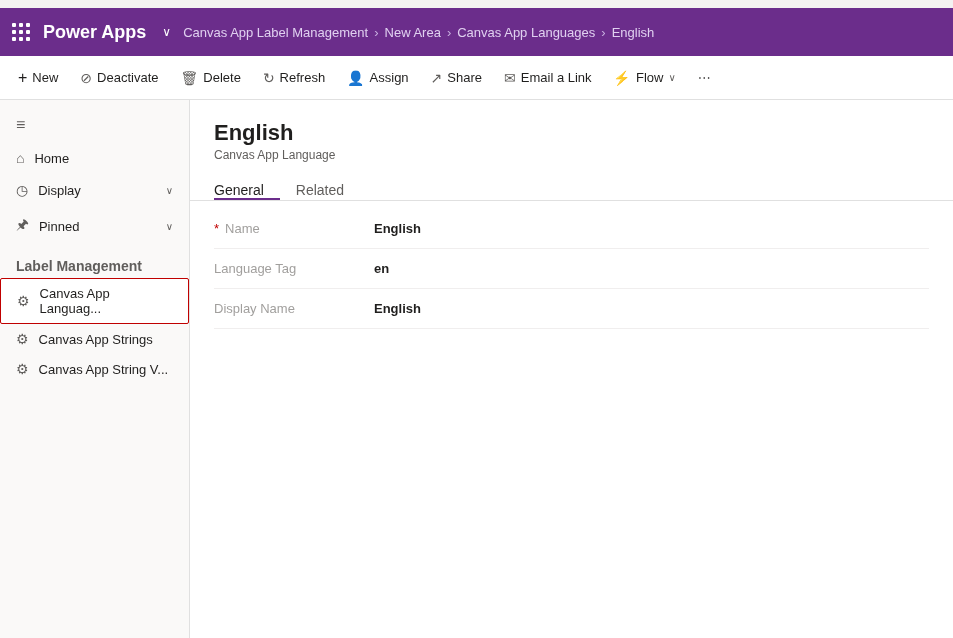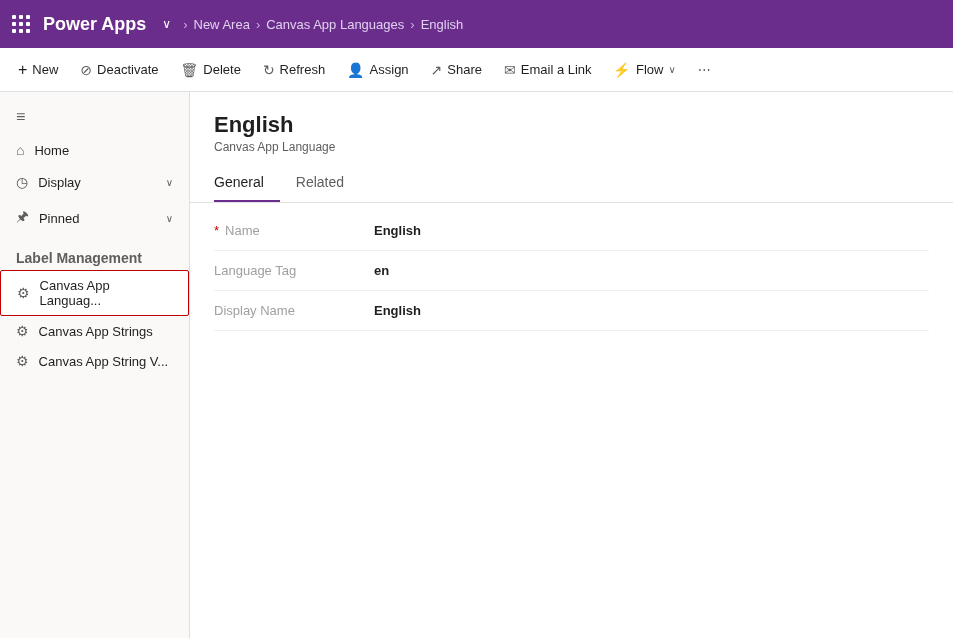--- a/index.html
+++ b/index.html
@@ -7,20 +7,21 @@
 
     
     .top-bar {
       background: #6b2d8b;
       color: white;
       height: 48px;
       display: flex;
       align-items: center;
       padding: 0 12px;
       gap: 12px;
+      margin-top: 8px;
     }
     .grid-dot {
       width: 4px;
       height: 4px;
       background: white;
       border-radius: 1px;
     }
     .grid-dots {
       display: grid;
       grid-template-columns: repeat(3, 5px);
@@ -153,21 +154,21 @@
     }
 
     
     .tabs {
       display: flex;
       gap: 0;
       padding: 12px 24px 0 24px;
       border-bottom: 1px solid #e0e0e0;
     }
     .tab {
-      padding: 8px 16px 10px 0;
+      padding: 8px 16px 0 0;
       font-size: 14px;
       color: #605e5c;
       cursor: pointer;
       border-bottom: 2px solid transparent;
       margin-right: 16px;
     }
     .tab.active {
       color: #201f1e;
       border-bottom: 2px solid #6b2d8b;
       font-weight: 500;
@@ -211,20 +212,21 @@
     <div class="grid-dot"></div>
       <div class="grid-dot"></div>
       <div class="grid-dot"></div>
     <div class="grid-dot"></div>
       <div class="grid-dot"></div>
       <div class="grid-dot"></div>
   </div>
   <span class="app-name">Power Apps</span>
   <span class="app-name-chevron">∨</span>
   <div class="breadcrumb">
+    <span>Canvas App Label Management</span>
     <span class="breadcrumb-sep">›</span>
     <span>New Area</span>
     <span class="breadcrumb-sep">›</span>
     <span>Canvas App Languages</span>
     <span class="breadcrumb-sep">›</span>
     <span>English</span>
   </div>
 </div>
 
 <div class="toolbar">

